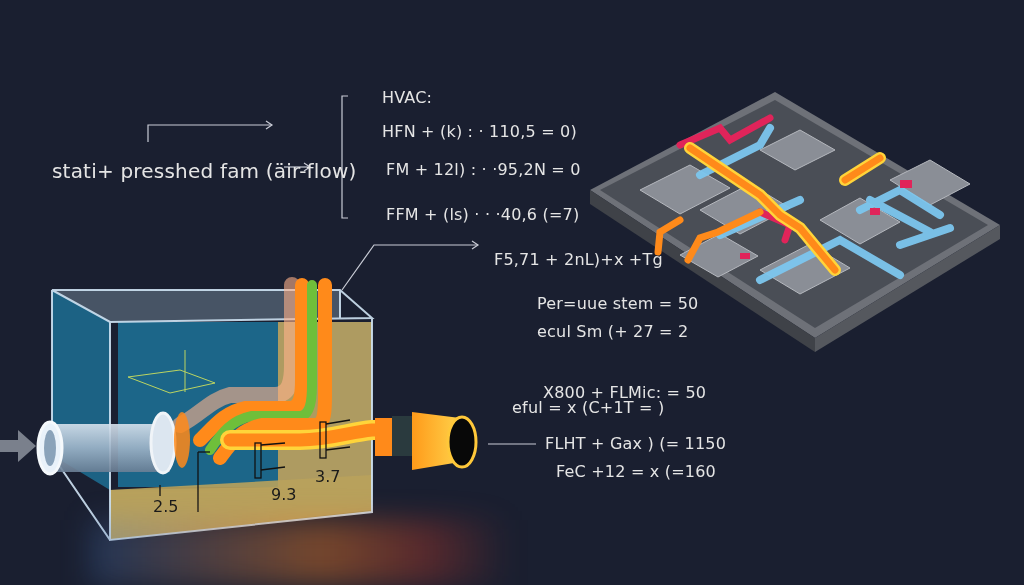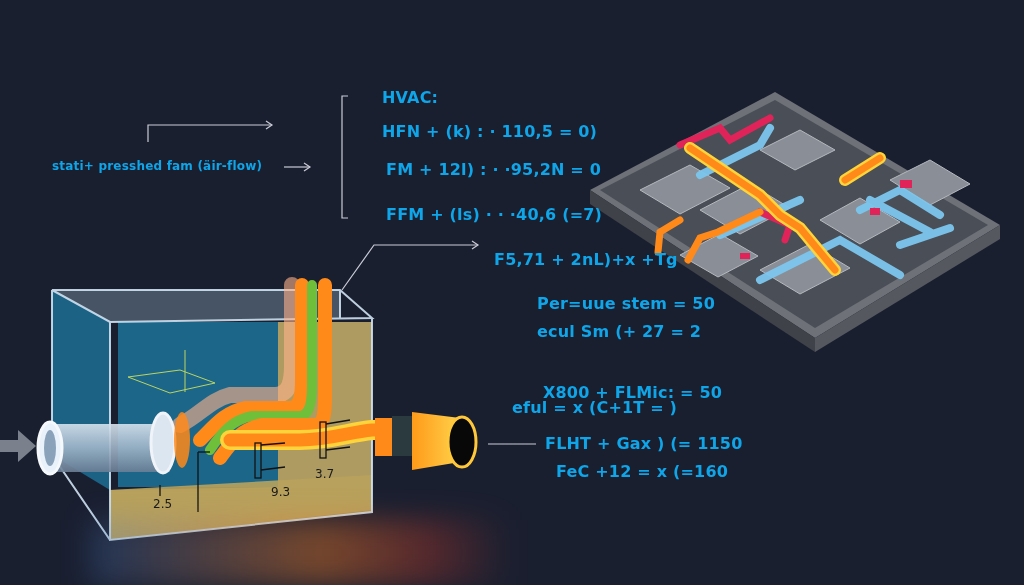--- a/index.html
+++ b/index.html
@@ -3,23 +3,23 @@
 <meta charset="utf-8">
 <style>
   html, body { margin:0; padding:0; }
   body {
     width:1024px; height:585px; overflow:hidden; position:relative;
     background:#1a1f30;
     font-family:"DejaVu Sans", sans-serif;
     color:#e6e8ee;
   }
   .layer { position:absolute; left:0; top:0; width:1024px; height:585px; }
-  .txt { position:absolute; white-space:nowrap; color:#0ea5e9; font-size:16px; letter-spacing:0.2px;font-weight:bold; }
-  .txt.sm { font-size:12px; }
-  .dim { position:absolute; font-size:12px; color:#1a1a1a; font-family:"DejaVu Sans", sans-serif; }
+  .txt { position:absolute; white-space:nowrap; color:#e5e5e5; font-size:16px; letter-spacing:0.2px; }
+  .txt.sm { font-size:20px; }
+  .dim { position:absolute; font-size:16px; color:#1a1a1a; font-family:"DejaVu Sans", sans-serif; }
   .floor-glow {
     position:absolute; left:90px; top:520px; width:420px; height:65px;
     background:linear-gradient(90deg, rgba(60,120,200,0.25), rgba(230,120,40,0.45) 55%, rgba(200,60,40,0.35) 80%, rgba(0,0,0,0));
     filter:blur(14px);
   }
 </style>
 </head>
 <body>
 
 <svg class="layer" viewBox="0 0 1024 585">

